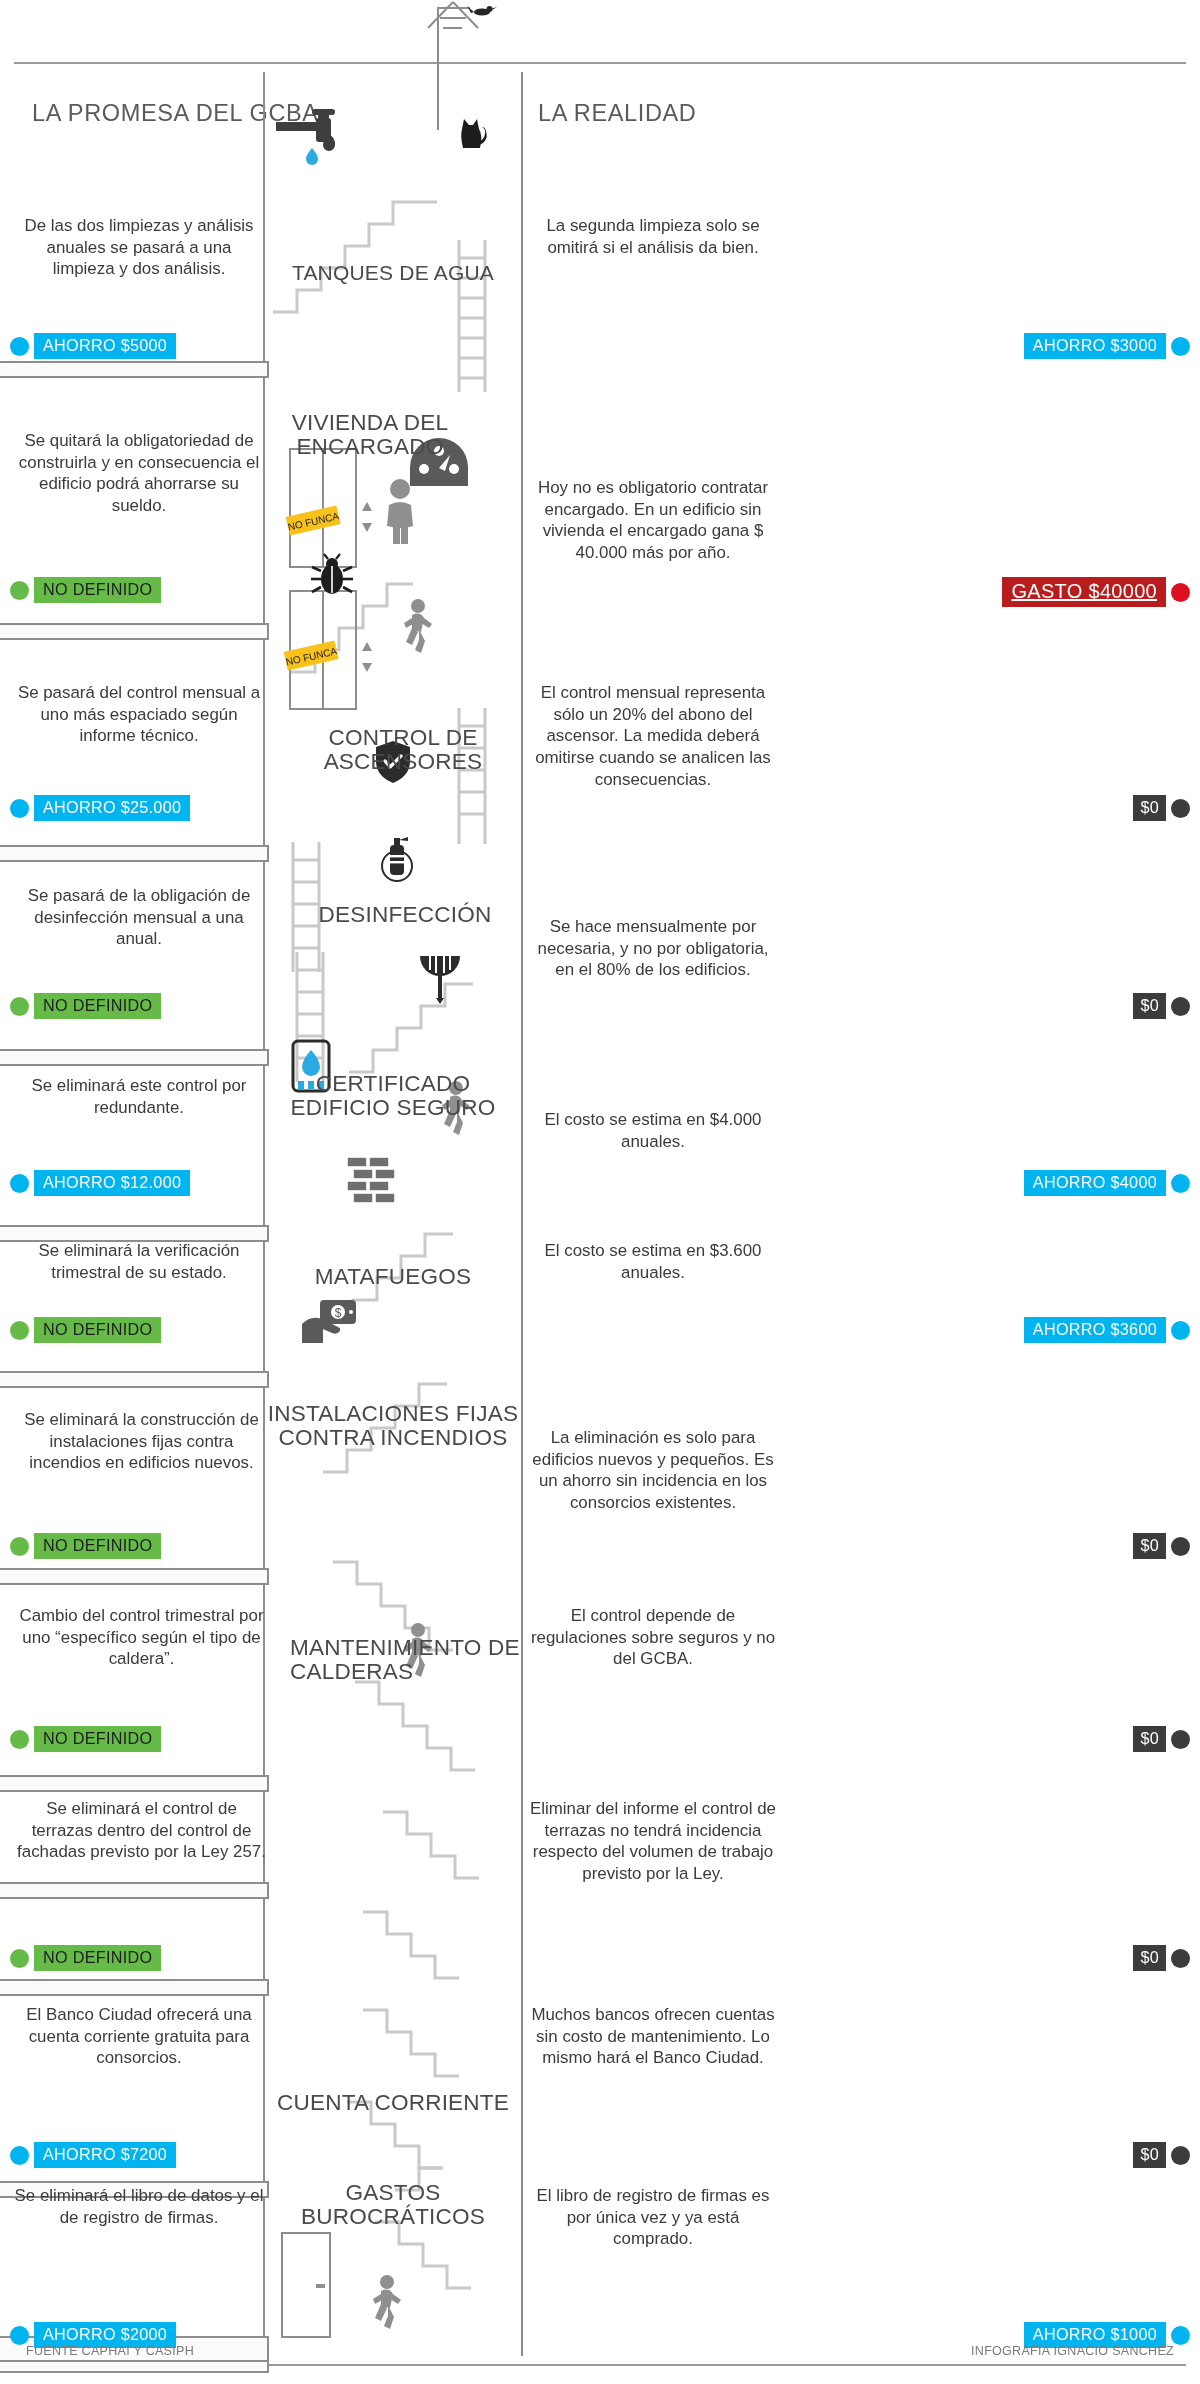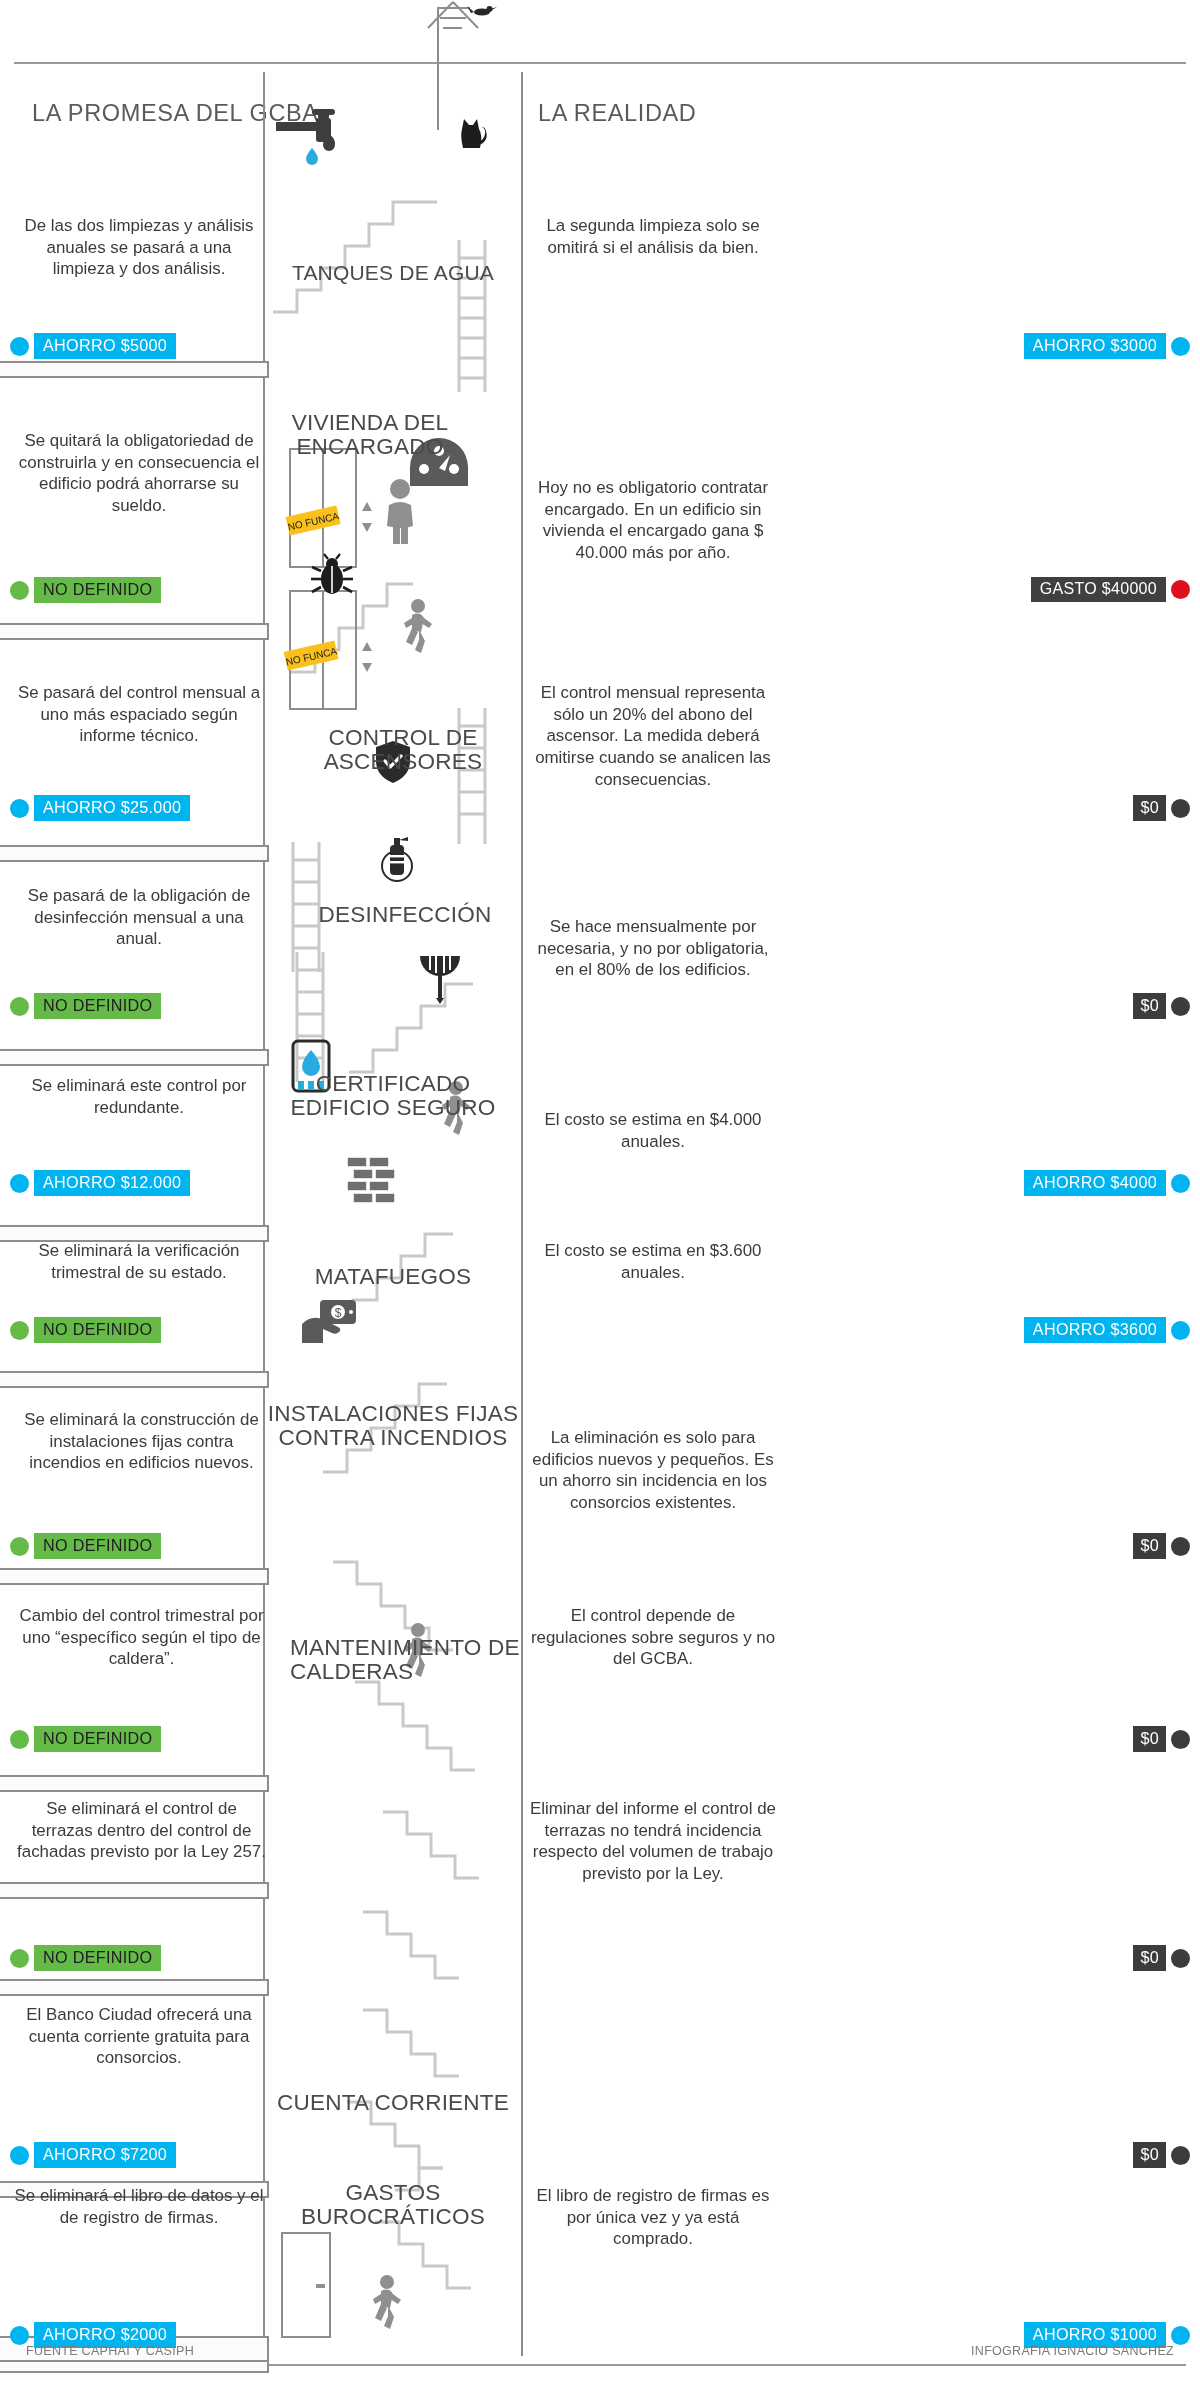--- a/index.html
+++ b/index.html
@@ -508,40 +508,41 @@
   <div class="side-text" style="position: absolute; left: 14px; top: 1409px; width: 255px; text-align: center; font-size: 16.9061px;">Se eliminará la construcción de instalaciones fijas contra incendios en edificios nuevos.</div>
   <div class="side-text" style="position: absolute; left: 524px; top: 1427px; width: 258px; text-align: center; font-size: 16.9061px;">La eliminación es solo para edificios nuevos y pequeños. Es un ahorro sin incidencia en los consorcios existentes.</div>
 
   <div class="side-text" style="position: absolute; left: 14px; top: 1605px; width: 255px; text-align: center; font-size: 16.9061px;">Cambio del control trimestral por uno “específico según el tipo de caldera”.</div>
   <div class="side-text" style="position: absolute; left: 528px; top: 1605px; width: 250px; text-align: center; font-size: 16.9061px;">El control depende de regulaciones sobre seguros y no del GCBA.</div>
 
   <div class="side-text" style="position: absolute; left: 14px; top: 1798px; width: 255px; text-align: center; font-size: 16.9061px;">Se eliminará el control de terrazas dentro del control de fachadas previsto por la Ley 257.</div>
   <div class="side-text" style="position: absolute; left: 524px; top: 1798px; width: 258px; text-align: center; font-size: 16.9061px;">Eliminar del informe el control de terrazas no tendrá incidencia respecto del volumen de trabajo previsto por la Ley.</div>
 
   <div class="side-text" style="position: absolute; left: 14px; top: 2004px; width: 250px; text-align: center; font-size: 16.9061px;">El Banco Ciudad ofrecerá una cuenta corriente gratuita para consorcios.</div>
+  <div class="side-text" style="position: absolute; left: 528px; top: 2004px; width: 250px; text-align: center; font-size: 16.9061px;">Muchos bancos ofrecen cuentas sin costo de mantenimiento. Lo mismo hará el Banco Ciudad.</div>
 
   <div class="side-text" style="position: absolute; left: 14px; top: 2185px; width: 250px; text-align: center; font-size: 16.9061px;">Se eliminará el libro de datos y el de registro de firmas.</div>
   <div class="side-text" style="position: absolute; left: 528px; top: 2185px; width: 250px; text-align: center; font-size: 16.9061px;">El libro de registro de firmas es por única vez y ya está comprado.</div>
 
   <div class="badge-wrap left" style="top: 333px;">
     <span class="dot" style="background:#00b4ef;"></span>
     <span class="badge" style="background: rgb(0, 180, 239); font-size: 16.1972px;">AHORRO $5000</span>
   </div>
   <div class="badge-wrap right" style="top: 333px;">
     <span class="dot" style="background:#00b4ef;"></span>
     <span class="badge" style="background: rgb(0, 180, 239); font-size: 16.1972px;">AHORRO $3000</span>
   </div>
 
   <div class="badge-wrap left" style="top: 577px;">
     <span class="dot" style="background:#66bb48;"></span>
     <span class="badge" style="background: rgb(102, 187, 72); color: rgb(29, 29, 29); font-size: 16.1972px;">NO DEFINIDO</span>
   </div>
   <div class="badge-wrap right" style="top: 577px;">
     <span class="dot" style="background:#dd1021;"></span>
-    <span class="badge" style="background: #404040; font-size: 16px;">GASTO $40000</span>
+    <span class="badge" style="background: #b91c1c; font-size: 20px; text-decoration: underline;">GASTO $40000</span>
   </div>
 
   <div class="badge-wrap left" style="top: 795px;">
     <span class="dot" style="background:#00b4ef;"></span>
     <span class="badge" style="background: rgb(0, 180, 239); font-size: 16.1972px;">AHORRO $25.000</span>
   </div>
   <div class="badge-wrap right" style="top: 795px;">
     <span class="dot" style="background:#3c3c3c;"></span>
     <span class="badge small" style="background: rgb(60, 60, 60); font-size: 16.1972px;">$0</span>
   </div>

